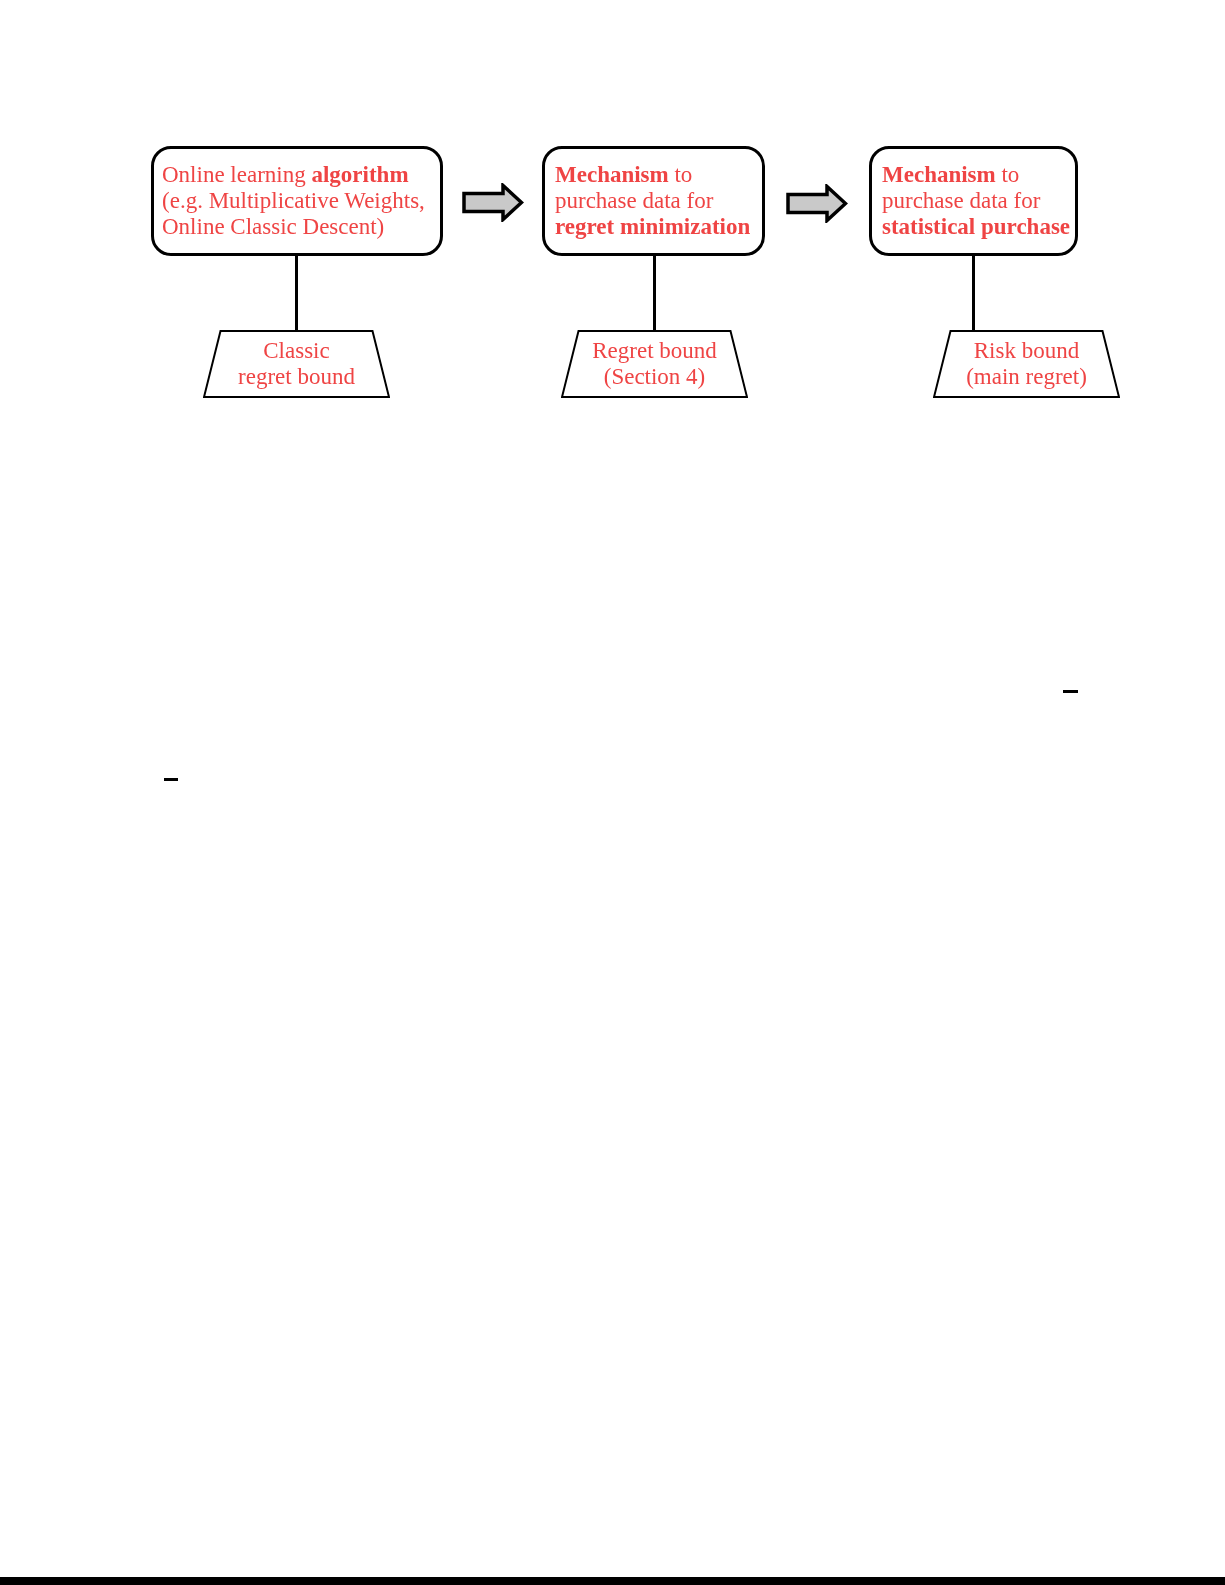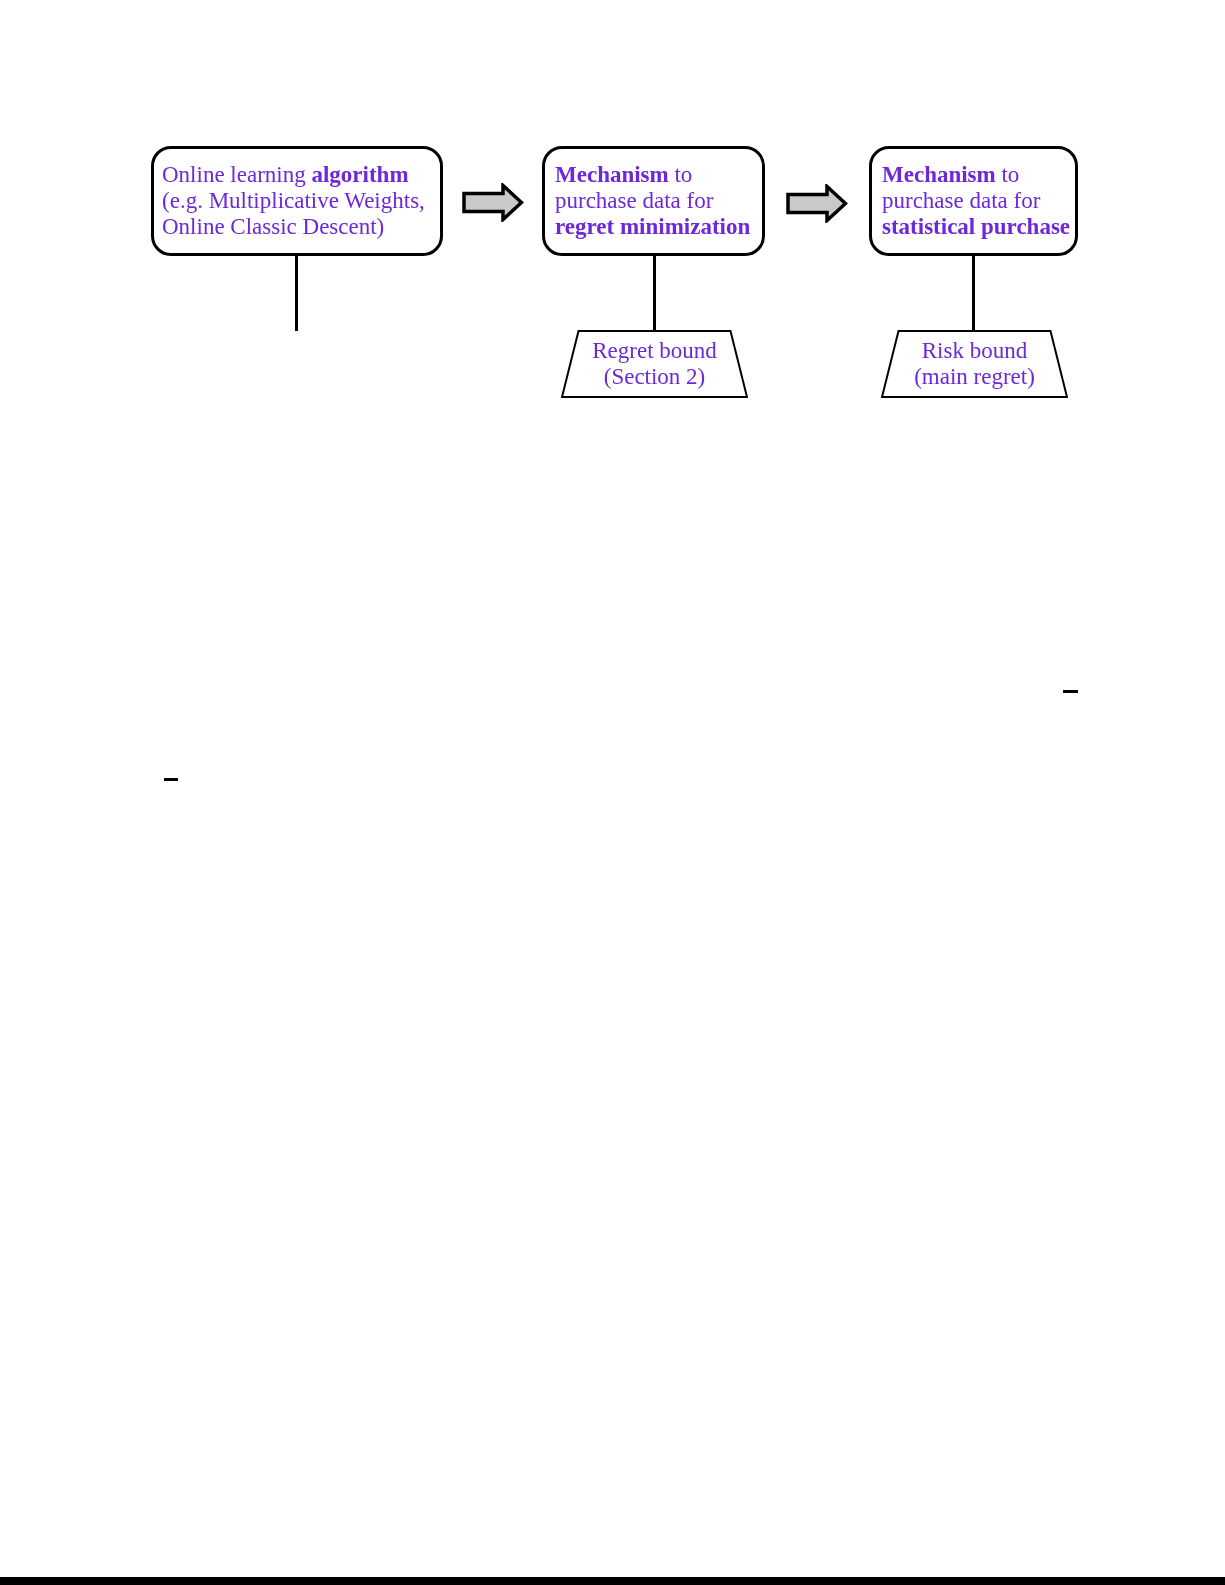--- a/index.html
+++ b/index.html
@@ -3,21 +3,21 @@
 <meta charset="utf-8">
 <style>
   html, body { margin: 0; padding: 0; background: #ffffff; }
   .page {
     position: relative;
     width: 1225px;
     height: 1585px;
     background: #ffffff;
     overflow: hidden;
     font-family: "Liberation Serif", serif;
-    color: #6d28d9;
+    color: #ef4444;
   }
   .fbox {
     position: absolute;
     box-sizing: border-box;
     border: 3.5px solid #000000;
     border-radius: 20px;
     background: #ffffff;
     display: flex;
     flex-direction: column;
     justify-content: center;
@@ -83,32 +83,41 @@
   <div class="fbox" style="left:869px; width:209px; padding-left:10px;">
     <div class="tline"><span class="b">Mechanism</span><span> to</span></div>
     <div class="tline"><span>purchase data for</span></div>
     <div class="tline"><span class="b">statistical purchase</span></div>
   </div>
 
   <div class="connector" style="left:294.5px;"></div>
   <div class="connector" style="left:652.5px;"></div>
   <div class="connector" style="left:971.5px;"></div>
 
+  <div class="trap" style="left:203px;">
+    <svg viewBox="0 0 187 68">
+      <polygon points="17.5,1 169.5,1 186,67 1,67" fill="#ffffff" stroke="#000000" stroke-width="2"></polygon>
+    </svg>
+    <div class="trap-text">
+      <div class="tline">Classic</div>
+      <div class="tline">regret bound</div>
+    </div>
+  </div>
 
   <div class="trap" style="left:561px;">
     <svg viewBox="0 0 187 68">
       <polygon points="17.5,1 169.5,1 186,67 1,67" fill="#ffffff" stroke="#000000" stroke-width="2"></polygon>
     </svg>
     <div class="trap-text">
       <div class="tline">Regret bound</div>
-      <div class="tline">(Section 2)</div>
+      <div class="tline">(Section 4)</div>
     </div>
   </div>
 
-  <div class="trap" style="left:881px;">
+  <div class="trap" style="left:933px;">
     <svg viewBox="0 0 187 68">
       <polygon points="17.5,1 169.5,1 186,67 1,67" fill="#ffffff" stroke="#000000" stroke-width="2"></polygon>
     </svg>
     <div class="trap-text">
       <div class="tline">Risk bound</div>
       <div class="tline">(main regret)</div>
     </div>
   </div>
 
   <div class="dash" style="left:1063px; top:690px; width:15px;"></div>

